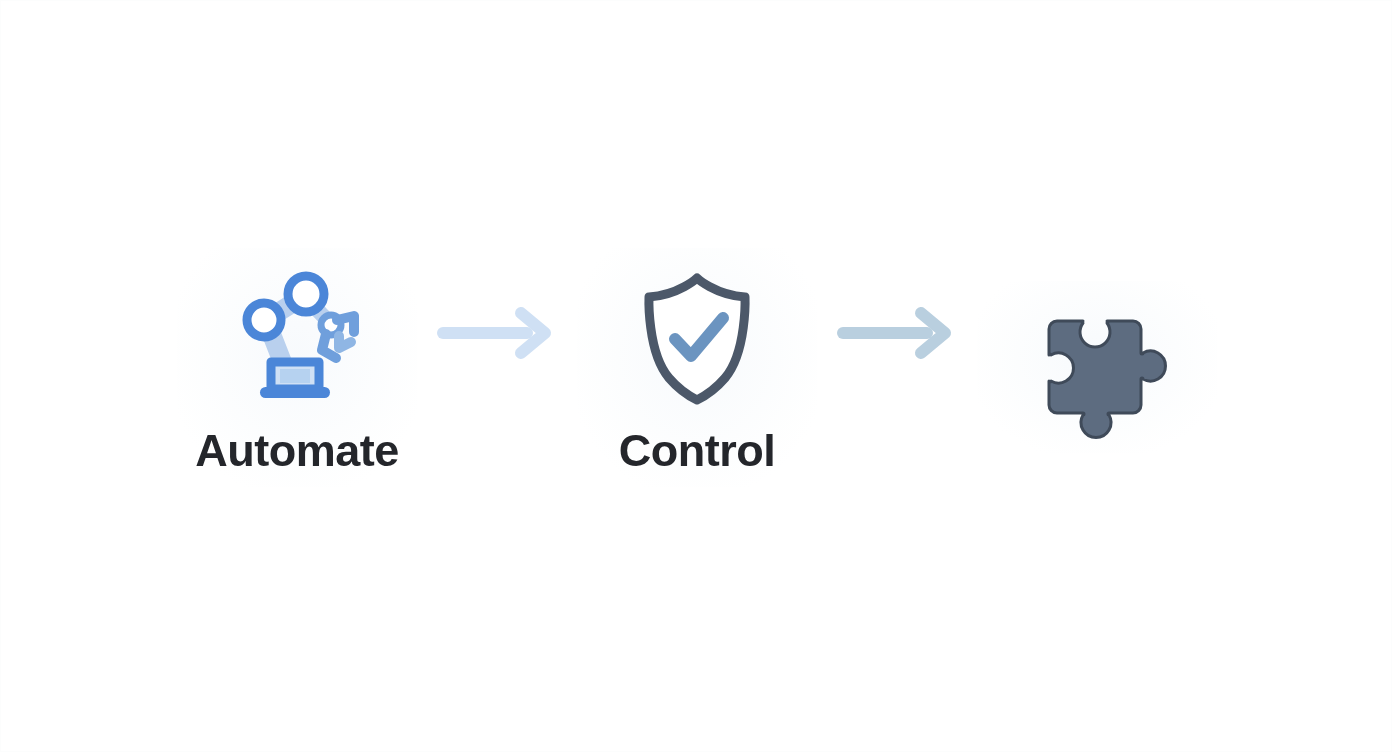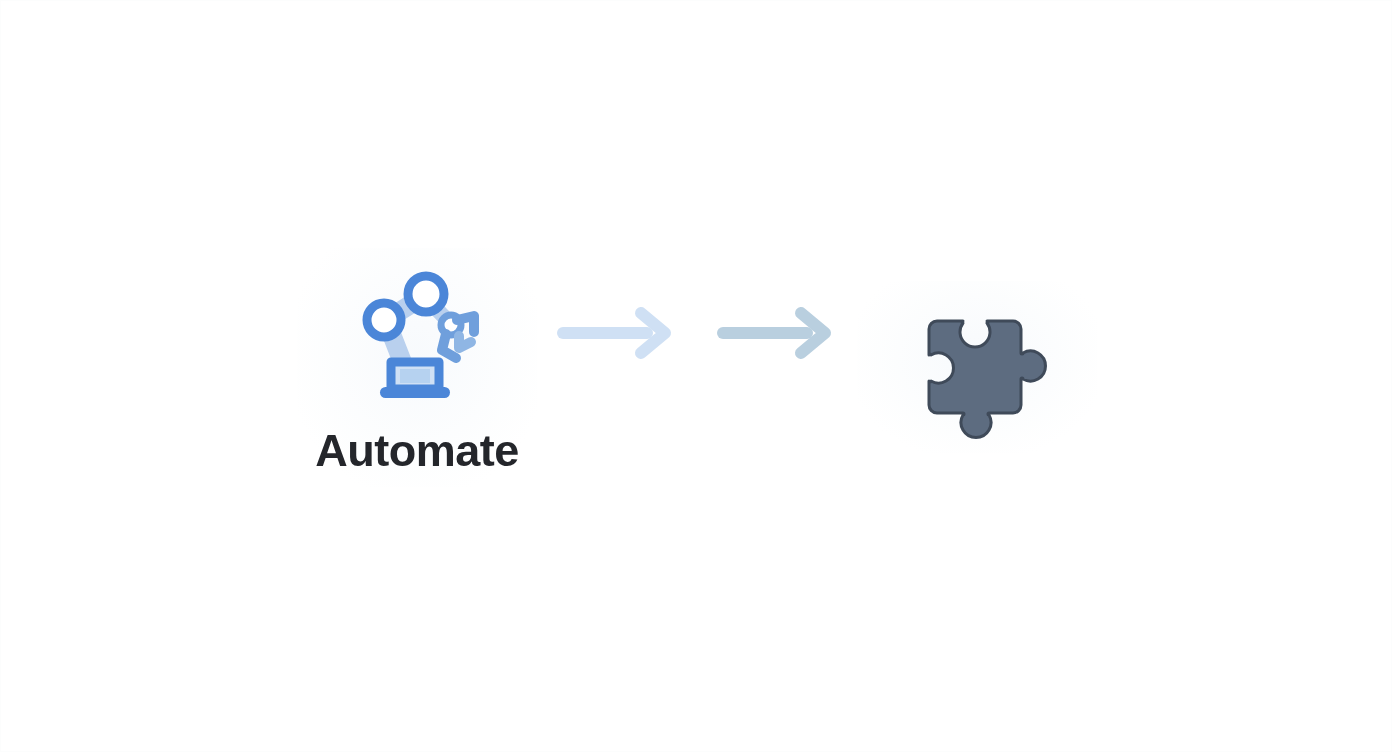--- a/index.html
+++ b/index.html
@@ -136,20 +136,37 @@
 
       <div class="connector">
         <svg width="120" height="60" viewBox="0 0 120 60" xmlns="http://www.w3.org/2000/svg">
           <g stroke="#cfe0f4" stroke-width="12" fill="none" stroke-linecap="round" stroke-linejoin="round">
             <path d="M6 30 L90 30"></path>
             <path d="M84 10 L108 30 L84 50"></path>
           </g>
         </svg>
       </div>
 
+      <div class="step">
+        <div class="step-icon">
+          <svg width="140" height="140" viewBox="0 0 140 140" xmlns="http://www.w3.org/2000/svg">
+
+            <path d="M70 12
+                     C 70 12, 52 29, 22 31
+                     C 22 31, 20 86, 42 112
+                     C 54 126, 64 131, 70 134
+                     C 76 131, 86 126, 98 112
+                     C 120 86, 118 31, 118 31
+                     C 88 29, 70 12, 70 12 Z" fill="#ffffff" stroke="#4c5869" stroke-width="9" stroke-linejoin="round"></path>
+
+            <path d="M48 73 L64 90 L96 52" fill="none" stroke="#6b94c0" stroke-width="12" stroke-linecap="round" stroke-linejoin="round"></path>
+          </svg>
+        </div>
+        <div class="step-label">Control</div>
+      </div>
 
       <div class="connector">
         <svg width="120" height="60" viewBox="0 0 120 60" xmlns="http://www.w3.org/2000/svg">
           <g stroke="#b9cfdf" stroke-width="12" fill="none" stroke-linecap="round" stroke-linejoin="round">
             <path d="M6 30 L90 30"></path>
             <path d="M84 10 L108 30 L84 50"></path>
           </g>
         </svg>
       </div>
 

